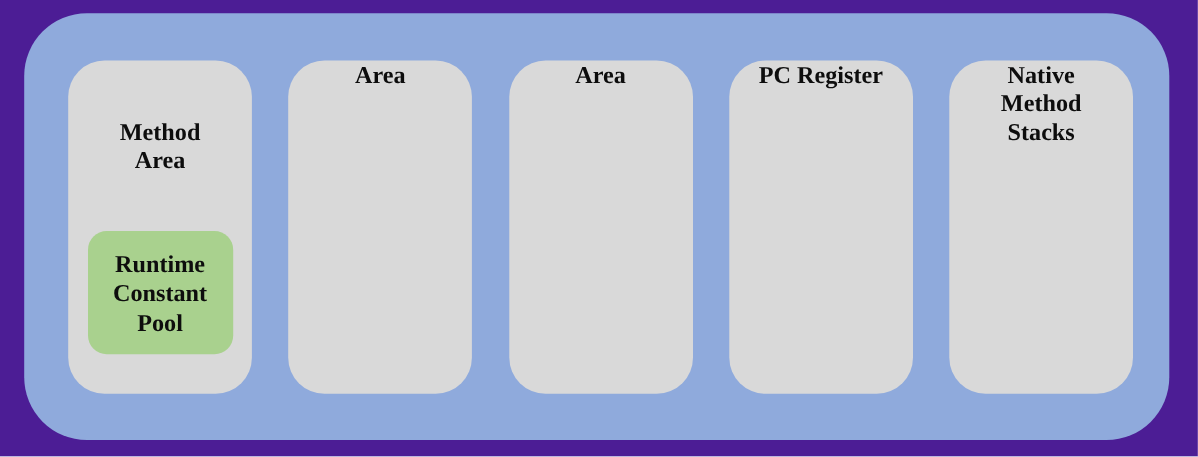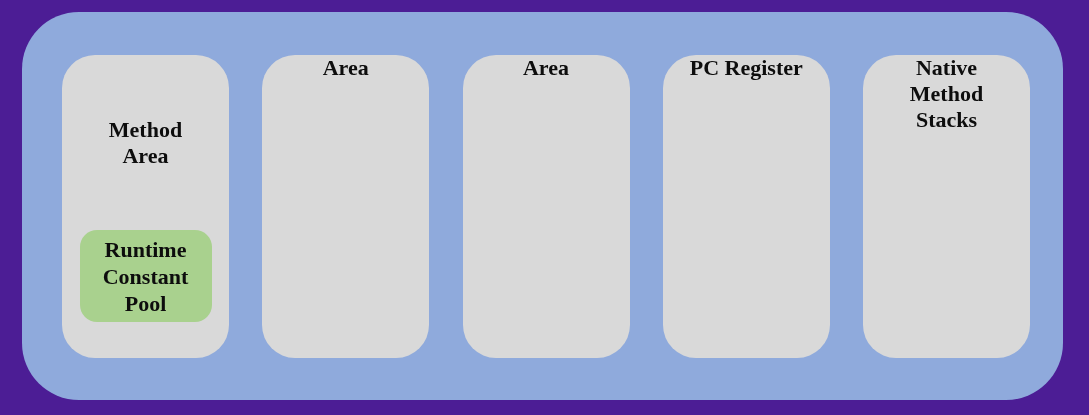--- a/index.html
+++ b/index.html
@@ -61,21 +61,21 @@
     font-size: 22px;
     line-height: 26px;
     color: #0d0d0d;
     text-align: center;
     white-space: pre-line;
   }
 
   .sub-box {
     flex: 0 0 auto;
     width: 132px;
-    height: 92px;
+    height: 112px;
     margin-bottom: 36px;
     background: #A9D18E;
     border-radius: 17px;
     display: flex;
     align-items: center;
     justify-content: center;
   }
 
   .sub-box .box-label {
     line-height: 27px;

